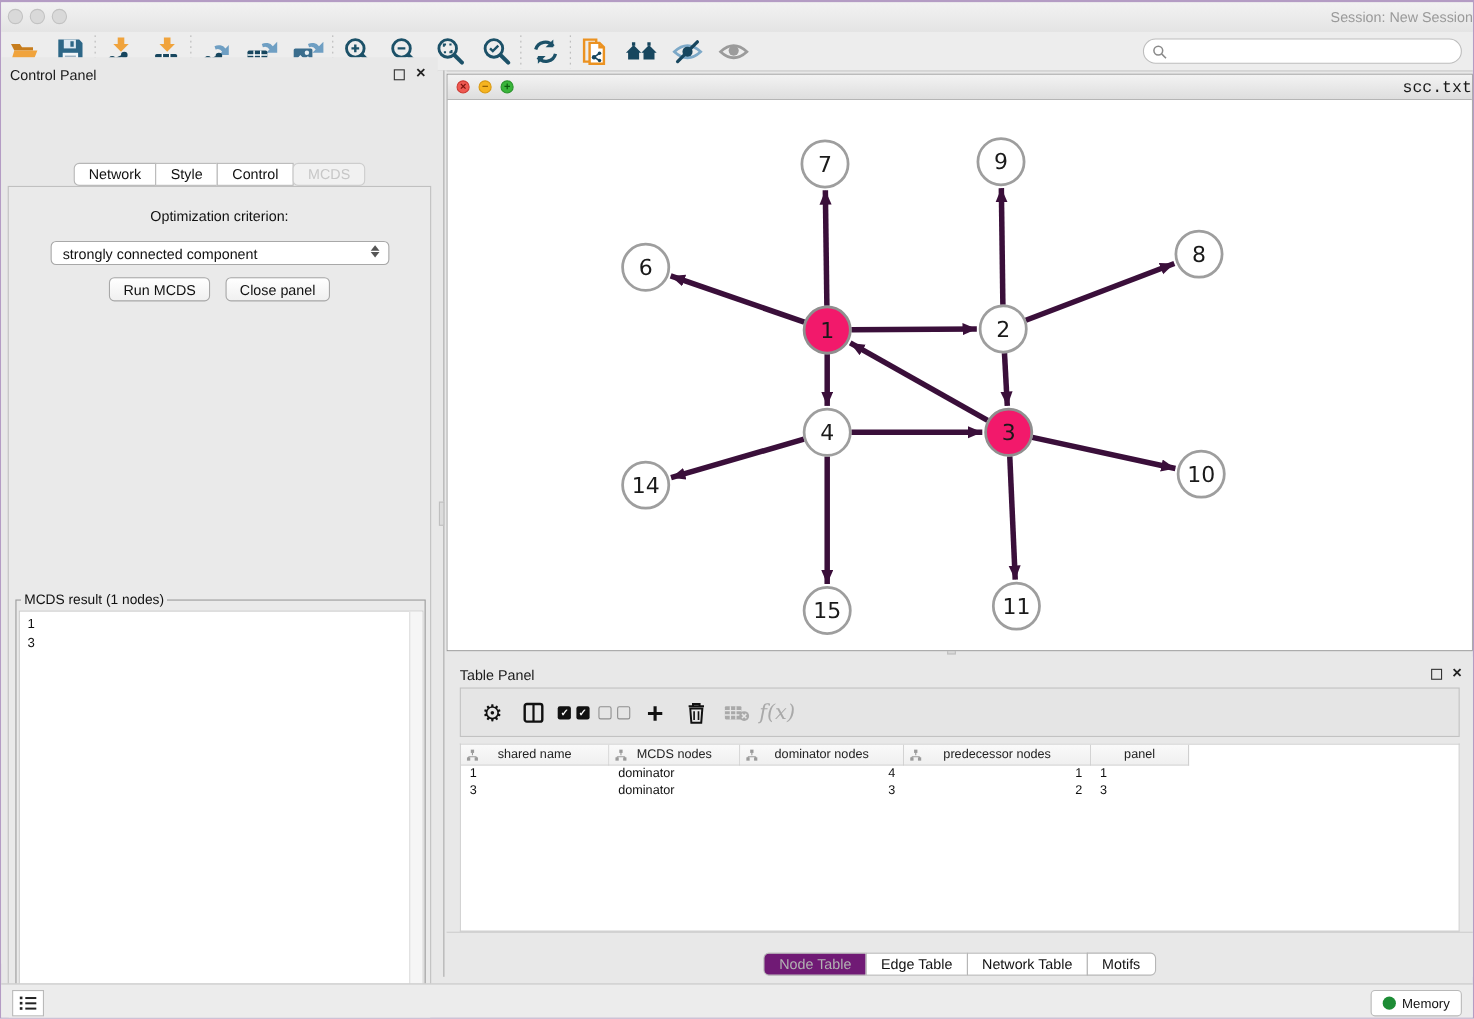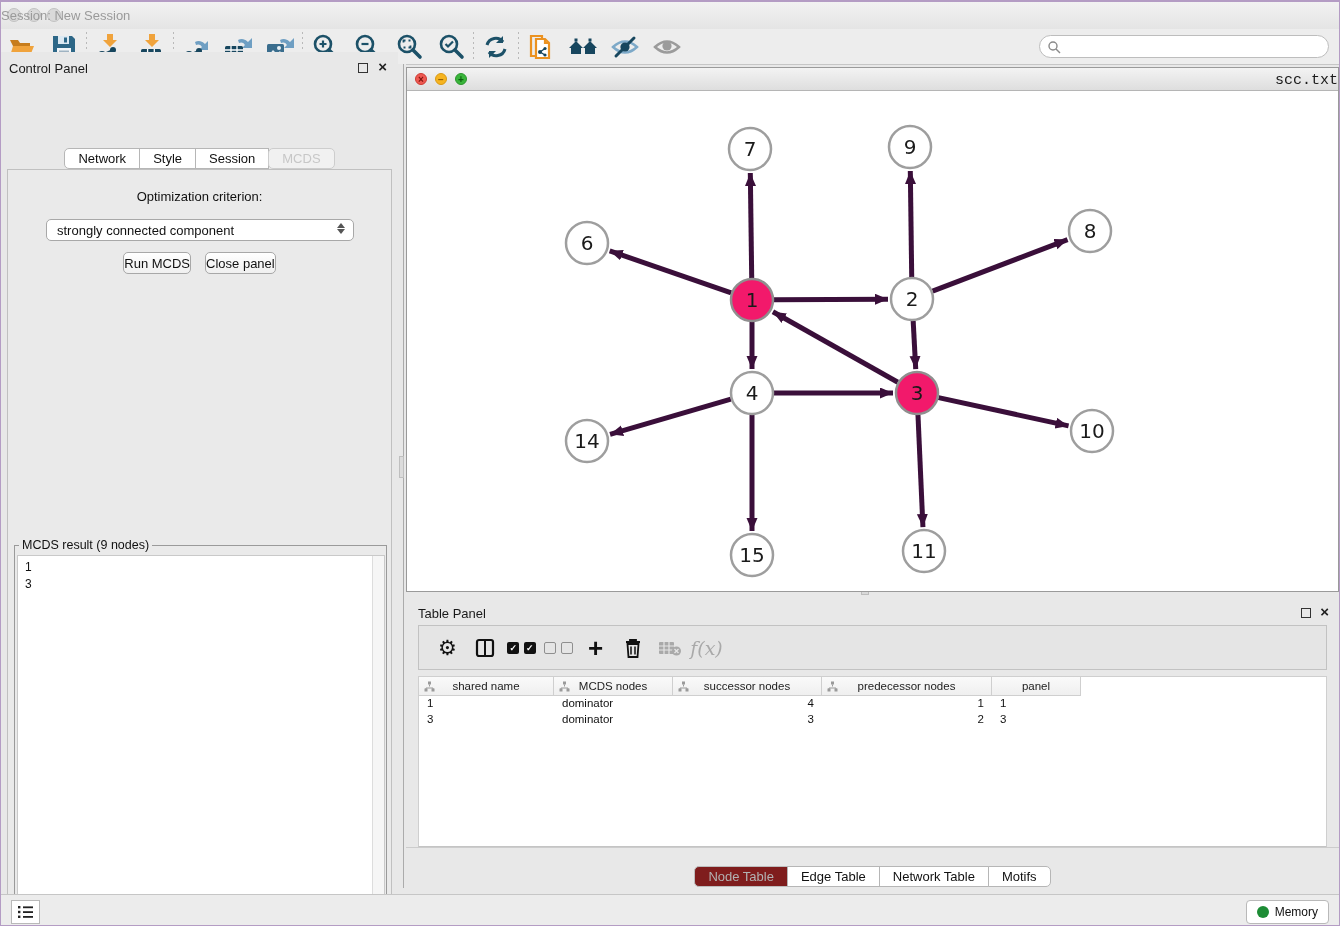--- a/index.html
+++ b/index.html
@@ -7,21 +7,21 @@
   body {
     font-family:"Liberation Sans", sans-serif;
     background:#e8e8e8; position:relative; overflow:hidden;
     border:1px solid #b49cc4; border-top:2px solid #b49cc4;
   }
   
   .titlebar { position:absolute; left:0; top:0; width:1338px; height:27px;
     background:linear-gradient(#f2f2f2,#e4e4e4); }
   .tl-dot { position:absolute; top:6px; width:14px; height:14px; border-radius:50%;
     background:#d9d9d9; border:1px solid #c2c2c2; }
-  .app-title { position:absolute; width:100%; text-align:left; top:6px;
+  .app-title { position:absolute; width:100%; text-align:right; top:6px;
     font-size:13px; color:#9a9a9a; }
   
   .main-toolbar { position:absolute; left:0; top:27px; width:1338px; height:36px;
     background:#ededed; border-bottom:1px solid #c6c6c6; display:flex; align-items:center; }
   .tb-icon { width:42px; height:32px; display:flex; align-items:center; justify-content:center; }
   .tb-sep { width:1px; height:30px; margin:0 1px;
     background-image:linear-gradient(#b9b9b9 40%, rgba(0,0,0,0) 0%);
     background-size:1px 5px; background-repeat:repeat-y; }
   .search-wrap { position:absolute; right:10px; top:6px; width:290px; height:23px;
     background:#fff; border:1px solid #bdbdbd; border-radius:12px;
@@ -34,33 +34,33 @@
   .panel-float { position:absolute; top:11px; width:10px; height:10px; border:1.5px solid #333; }
   .panel-close { position:absolute; top:6px; font-size:15px; font-weight:900; color:#222; line-height:18px; }
   .cp-float { right:30px; } .cp-close { right:11px; }
   .seg-tabs { position:absolute; left:0; width:100%; display:flex; justify-content:center; }
   .cp-tabs { top:96px; }
   .seg-tab { height:21px; line-height:19px; padding:0 13px; font-size:13px; background:#fff;
     border:1px solid #b6b6b6; margin-left:-1px; color:#111; }
   .seg-tab:first-child { border-radius:5px 0 0 5px; margin-left:0; }
   .seg-tab:last-child { border-radius:0 5px 5px 0; }
   .seg-tab.active-light { background:#f1f1f1; color:#c7c7c7; border-color:#cdcdcd; border-radius:5px; }
-  .seg-tab.active-gray { background:#7f1d1d; color:#b2b2b2; border-color:#bdbdbd;text-align:right; }
+  .seg-tab.active-gray { background:#701a75; color:#b2b2b2; border-color:#bdbdbd;text-align:right; }
   .cp-content { position:absolute; left:6px; top:117px; width:385px; height:762px;
     background:#eaeaea; border:1px solid #c0c0c0; }
   .opt-label { text-align:center; margin-top:19px; font-size:13px; color:#111; }
   .criterion-select { position:absolute; left:38px; top:49px; width:308px; height:22px; background:#fff;
     border:1px solid #a8a8a8; border-radius:5px; font-size:13px; display:flex; align-items:center;
     padding-left:10px; color:#111; }
   .stepper { position:absolute; right:8px; top:3px; display:flex; flex-direction:column; gap:1px; }
   .stepper i { width:0; height:0; border-left:4px solid transparent; border-right:4px solid transparent; display:block; }
   .step-up { border-bottom:5px solid #555; }
   .step-down { border-top:5px solid #555; }
   .cp-buttons { position:absolute; left:0; top:82px; width:100%; display:flex; justify-content:center; gap:14px; }
-  .mac-btn { height:22px; padding:0 0; background:linear-gradient(#ffffff,#f0f0f0);
+  .mac-btn { height:22px; padding:0 12px; background:linear-gradient(#ffffff,#f0f0f0);
     border:1px solid #a8a8a8; border-radius:5px; font-size:13px; color:#111;
     font-family:"Liberation Sans", sans-serif; }
   .result-fieldset { position:absolute; left:6px; top:368px; width:373px; height:382px;
     border:1px solid #9a9a9a; background:#eaeaea; padding:0; }
   .result-fieldset legend { font-size:12.5px; color:#111; margin-left:4px; padding:0 3px; }
   .result-box { position:absolute; left:2px; top:3px; width:368px; height:360px; background:#fff;
     border:1px solid #c9c9c9; font-size:12px; color:#111; padding:3px 0 0 7px; line-height:17px; }
   .result-scrollbar { position:absolute; right:0; top:0; width:12px; height:100%;
     background:#f6f6f6; border-left:1px solid #ddd; }
   
@@ -266,38 +266,38 @@
 
 <div class="control-panel">
   <div class="panel-header">
     <span class="panel-title">Control Panel</span>
     <span class="panel-float cp-float"></span>
     <span class="panel-close cp-close">×</span>
   </div>
   <div class="seg-tabs cp-tabs">
     <div class="seg-tab">Network</div>
     <div class="seg-tab">Style</div>
-    <div class="seg-tab">Session</div>
+    <div class="seg-tab">Control</div>
     <div class="seg-tab active-light">MCDS</div>
   </div>
   <div class="cp-content">
     <div class="opt-label">Optimization criterion:</div>
     <div class="criterion-select">
       <span>strongly connected component</span>
       <span class="stepper">
           <i class="step-up"></i>
           <i class="step-down"></i>
         </span>
     </div>
     <div class="cp-buttons">
       <button class="mac-btn">Run MCDS</button>
       <button class="mac-btn">Close panel</button>
     </div>
     <fieldset class="result-fieldset">
-      <legend>MCDS result (9 nodes)</legend>
+      <legend>MCDS result (1 nodes)</legend>
       <div class="result-box">
         <div id="result-lines">
             <div>1</div>
             <div>3</div>
           </div>
         <div class="result-scrollbar"></div>
       </div>
     </fieldset>
   </div>
 </div>
@@ -419,21 +419,21 @@
             <rect x="4" y="0.5" width="3" height="3" fill="#9a9a9a"></rect>
             <path d="M5.5 3.5 v2 M2 7 h7 M2 7 v1 M9 7 v1" stroke="#9a9a9a" stroke-width="1" fill="none"></path>
             <rect x="0.5" y="7.5" width="3" height="3" fill="#9a9a9a"></rect>
             <rect x="7.5" y="7.5" width="3" height="3" fill="#9a9a9a"></rect>
           </svg><span>MCDS nodes</span></div>
         <div class="th" style="width: 149px;"><svg width="11" height="11" viewBox="0 0 11 11">
             <rect x="4" y="0.5" width="3" height="3" fill="#9a9a9a"></rect>
             <path d="M5.5 3.5 v2 M2 7 h7 M2 7 v1 M9 7 v1" stroke="#9a9a9a" stroke-width="1" fill="none"></path>
             <rect x="0.5" y="7.5" width="3" height="3" fill="#9a9a9a"></rect>
             <rect x="7.5" y="7.5" width="3" height="3" fill="#9a9a9a"></rect>
-          </svg><span>successor nodes</span></div>
+          </svg><span>dominator nodes</span></div>
         <div class="th" style="width: 170px;"><svg width="11" height="11" viewBox="0 0 11 11">
             <rect x="4" y="0.5" width="3" height="3" fill="#9a9a9a"></rect>
             <path d="M5.5 3.5 v2 M2 7 h7 M2 7 v1 M9 7 v1" stroke="#9a9a9a" stroke-width="1" fill="none"></path>
             <rect x="0.5" y="7.5" width="3" height="3" fill="#9a9a9a"></rect>
             <rect x="7.5" y="7.5" width="3" height="3" fill="#9a9a9a"></rect>
           </svg><span>predecessor nodes</span></div>
         <div class="th" style="width: 89px;"><span>panel</span></div>
       </div>
     <div id="table-body">
         <div class="trow">

